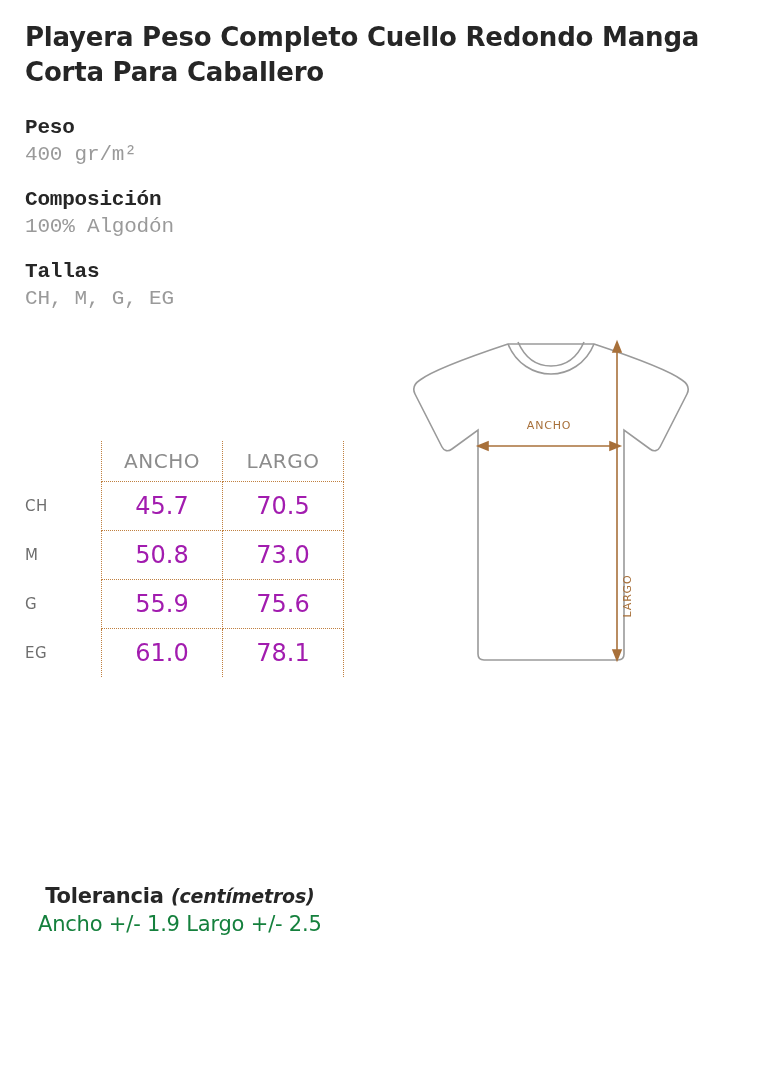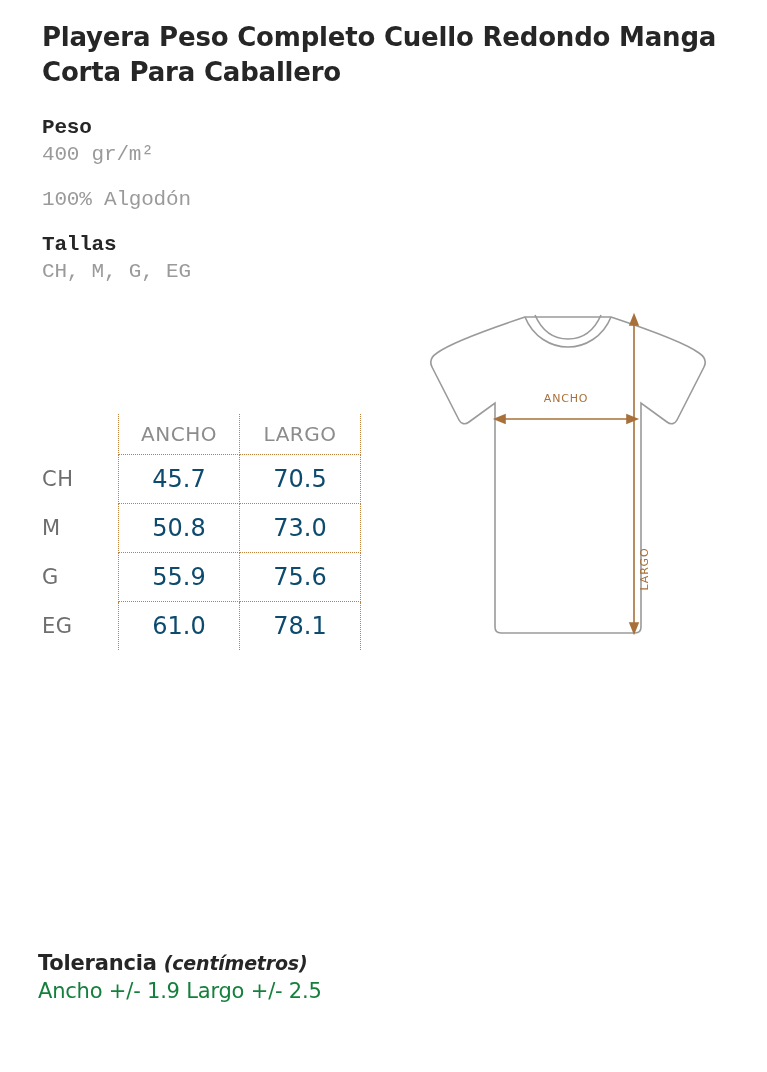--- a/index.html
+++ b/index.html
@@ -12,21 +12,21 @@
     background: #ffffff;
     font-family: "DejaVu Sans", "Liberation Sans", sans-serif;
     color: #333333;
     overflow: hidden;
   }
   .page {
     position: relative;
     width: 767px;
     height: 1072px;
     box-sizing: border-box;
-    padding: 20px 38px 0 42px;
+    padding: 20px 38px 0 25px;
   }
   .product-title {
     font-size: 26px;
     font-weight: bold;
     color: #262626;
     line-height: 1.35;
     letter-spacing: -0.2px;
     margin: 0 0 26px 0;
     max-width: 700px;
   }
@@ -83,54 +83,55 @@
     text-align: center;
     width: 120px;
     height: 40px;
     border-left: 1px dotted #c08040;
     border-right: 1px dotted #c08040;
     border-bottom: 1px dotted #c08040;
     letter-spacing: 0.5px;
     vertical-align: middle;
   }
   .size-table .rowhead {
-    font-size: 21px;
+    font-size: 15px;
     color: #6e6e6e;
     text-align: left;
     padding-right: 14px;
     width: 62px;
     height: 48px;
     border: none;
     vertical-align: middle;
     letter-spacing: 0.5px;
     margin-left: 16px;
   }
   .size-table .cell {
     font-size: 24px;
-    color: #0c4a6e;
+    color: #a21caf;
     text-align: center;
     height: 48px;
     border-left: 1px dotted #c08040;
     border-right: 1px dotted #c08040;
     border-bottom: 1px dotted #c08040;
     vertical-align: middle;
   }
   .size-table tr:last-child .cell {
     border-bottom: none;
   }
   
   .shirt-diagram {
     margin-left: 62px;
     margin-top: -4px;
   }
   
   .tolerance {
     position: absolute;
     left: 38px;
-    top: 951px;
+    top: 884px;
+    text-align: center;
   }
   .tolerance-label {
     font-size: 21px;
     font-weight: bold;
     color: #262626;
     margin: 0 0 4px 0;
     letter-spacing: -0.2px;
   }
   .tolerance-label .unit {
     font-style: italic;
@@ -149,20 +150,21 @@
 <div class="page">
 
   <h1 class="product-title">Playera Peso Completo Cuello Redondo Manga Corta Para Caballero</h1>
 
   <div class="spec-block">
     <div class="spec-label">Peso</div>
     <div class="spec-value">400 gr/m²</div>
   </div>
 
   <div class="spec-block">
+    <div class="spec-label">Composición</div>
     <div class="spec-value">100% Algodón</div>
   </div>
 
   <div class="spec-block">
     <div class="spec-label">Tallas</div>
     <div class="spec-value">CH, M, G, EG</div>
   </div>
 
 
   <div class="measures-row">

